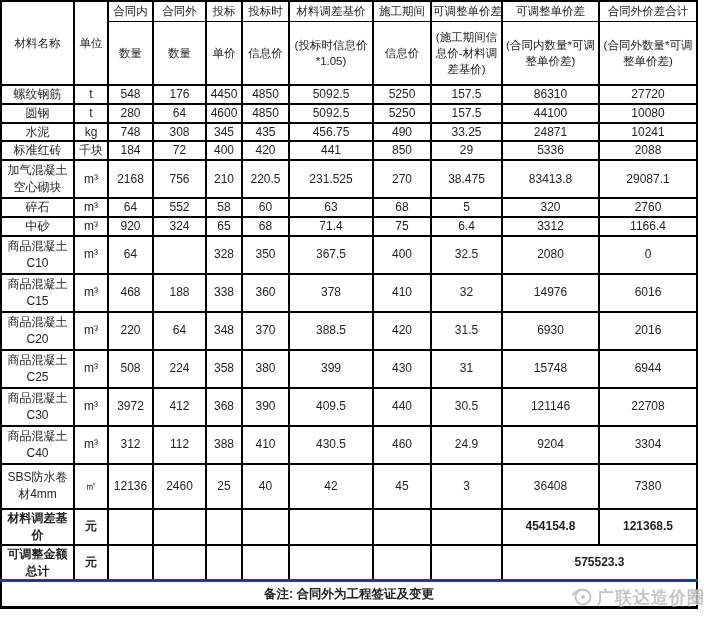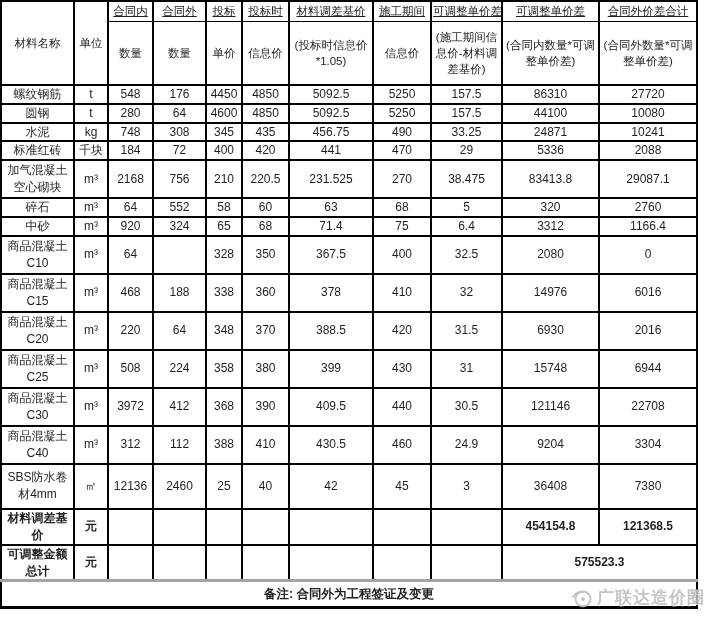--- a/index.html
+++ b/index.html
@@ -23,38 +23,38 @@
     text-align: center;
     vertical-align: middle;
     padding: 0 2px;
     font-size: 12px;
     font-weight: normal;
     line-height: 1.4;
     overflow: hidden;
     word-break: break-word;
   }
   thead th { font-size: 11.5px; }
-  th.hdr-top { border-bottom: 1px solid #000; height: 20px; white-space: nowrap; padding: 0 1px; text-decoration: underline; }
+  th.hdr-top { border-bottom: 1px solid #000; height: 20px; white-space: nowrap; padding: 0 1px; }
   th.hdr-bot { border-top: 1px solid #000; height: 64px; }
   th.span2 { height: 75px; }
 
   tr.r18 td { height: 18px; }
   tr.r38 td { height: 38px; }
   tr.r45 td { height: 45px; }
 
   tfoot td { font-weight: bold; }
   tr.sum-row td { height: 36px; }
-  tr.note-row td { height: 27px; font-size: 12.5px; border-top: 3px solid #a3a3a3; border-bottom: 3px solid #000; }
+  tr.note-row td { height: 27px; font-size: 12.5px; border-top: 3px solid #0c4a6e; border-bottom: 3px solid #000; }
 
   .watermark {
     position: absolute;
     right: 6px;
     bottom: 17px;
     display: flex;
-    align-items: flex-end;
+    align-items: flex-start;
     gap: 5px;
     color: #bcbcbc;
     opacity: 0.85;
     font-weight: bold;
     font-size: 17px;
     letter-spacing: 1px;
     white-space: nowrap;
     text-shadow: 1px 1px 0 #ffffff;
     pointer-events: none;
   }
@@ -148,21 +148,21 @@
       <td>10241</td>
     </tr>
         <tr class="r18">
       <td>标准红砖</td>
       <td>千块</td>
       <td>184</td>
       <td>72</td>
       <td>400</td>
       <td>420</td>
       <td>441</td>
-      <td>470</td>
+      <td>850</td>
       <td>29</td>
       <td>5336</td>
       <td>2088</td>
     </tr>
         <tr class="r38">
       <td>加气混凝土空心砌块</td>
       <td>m³</td>
       <td>2168</td>
       <td>756</td>
       <td>210</td>

